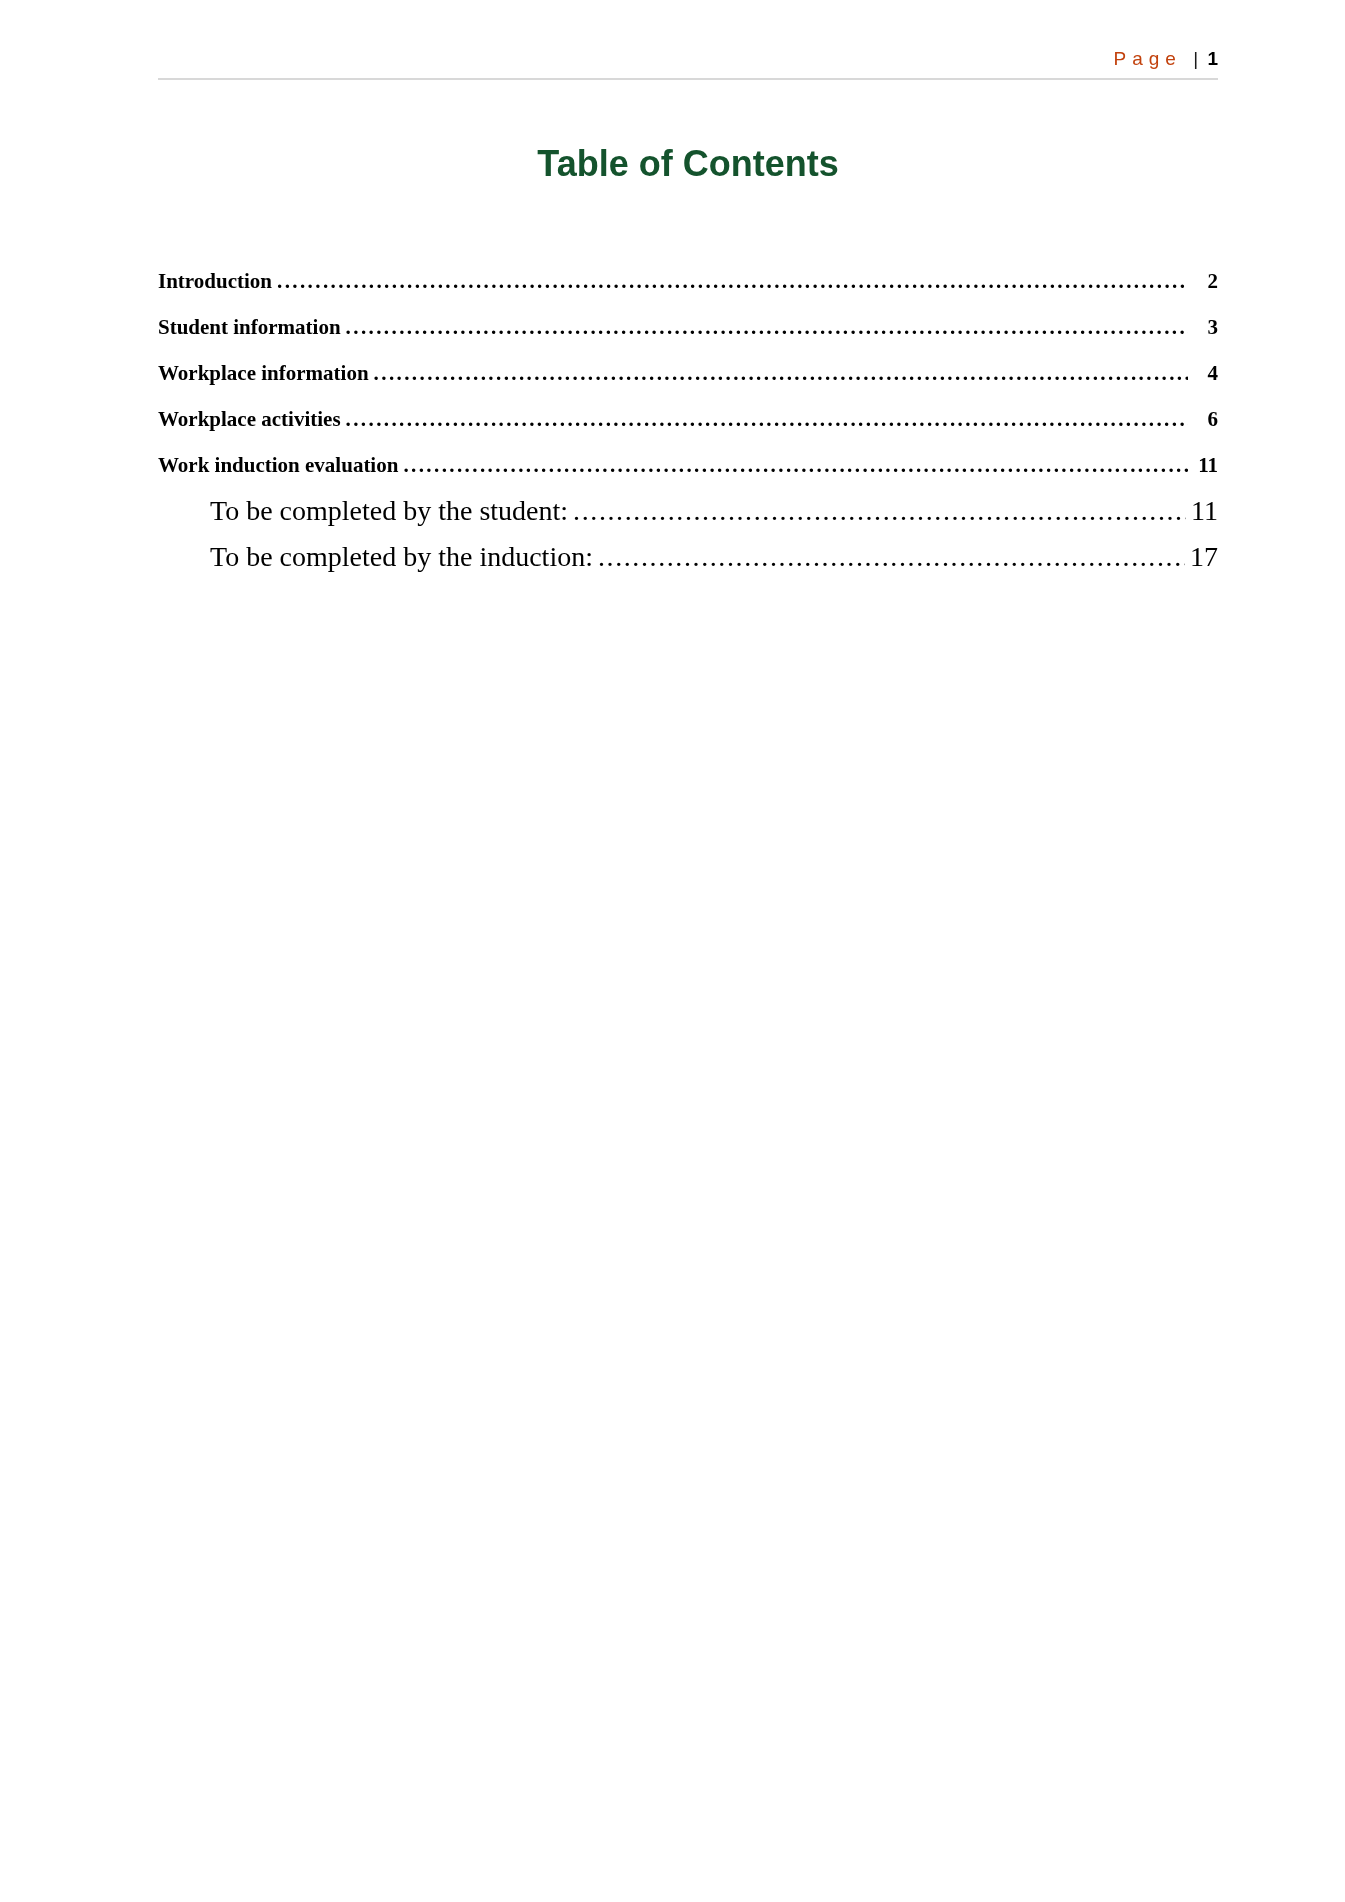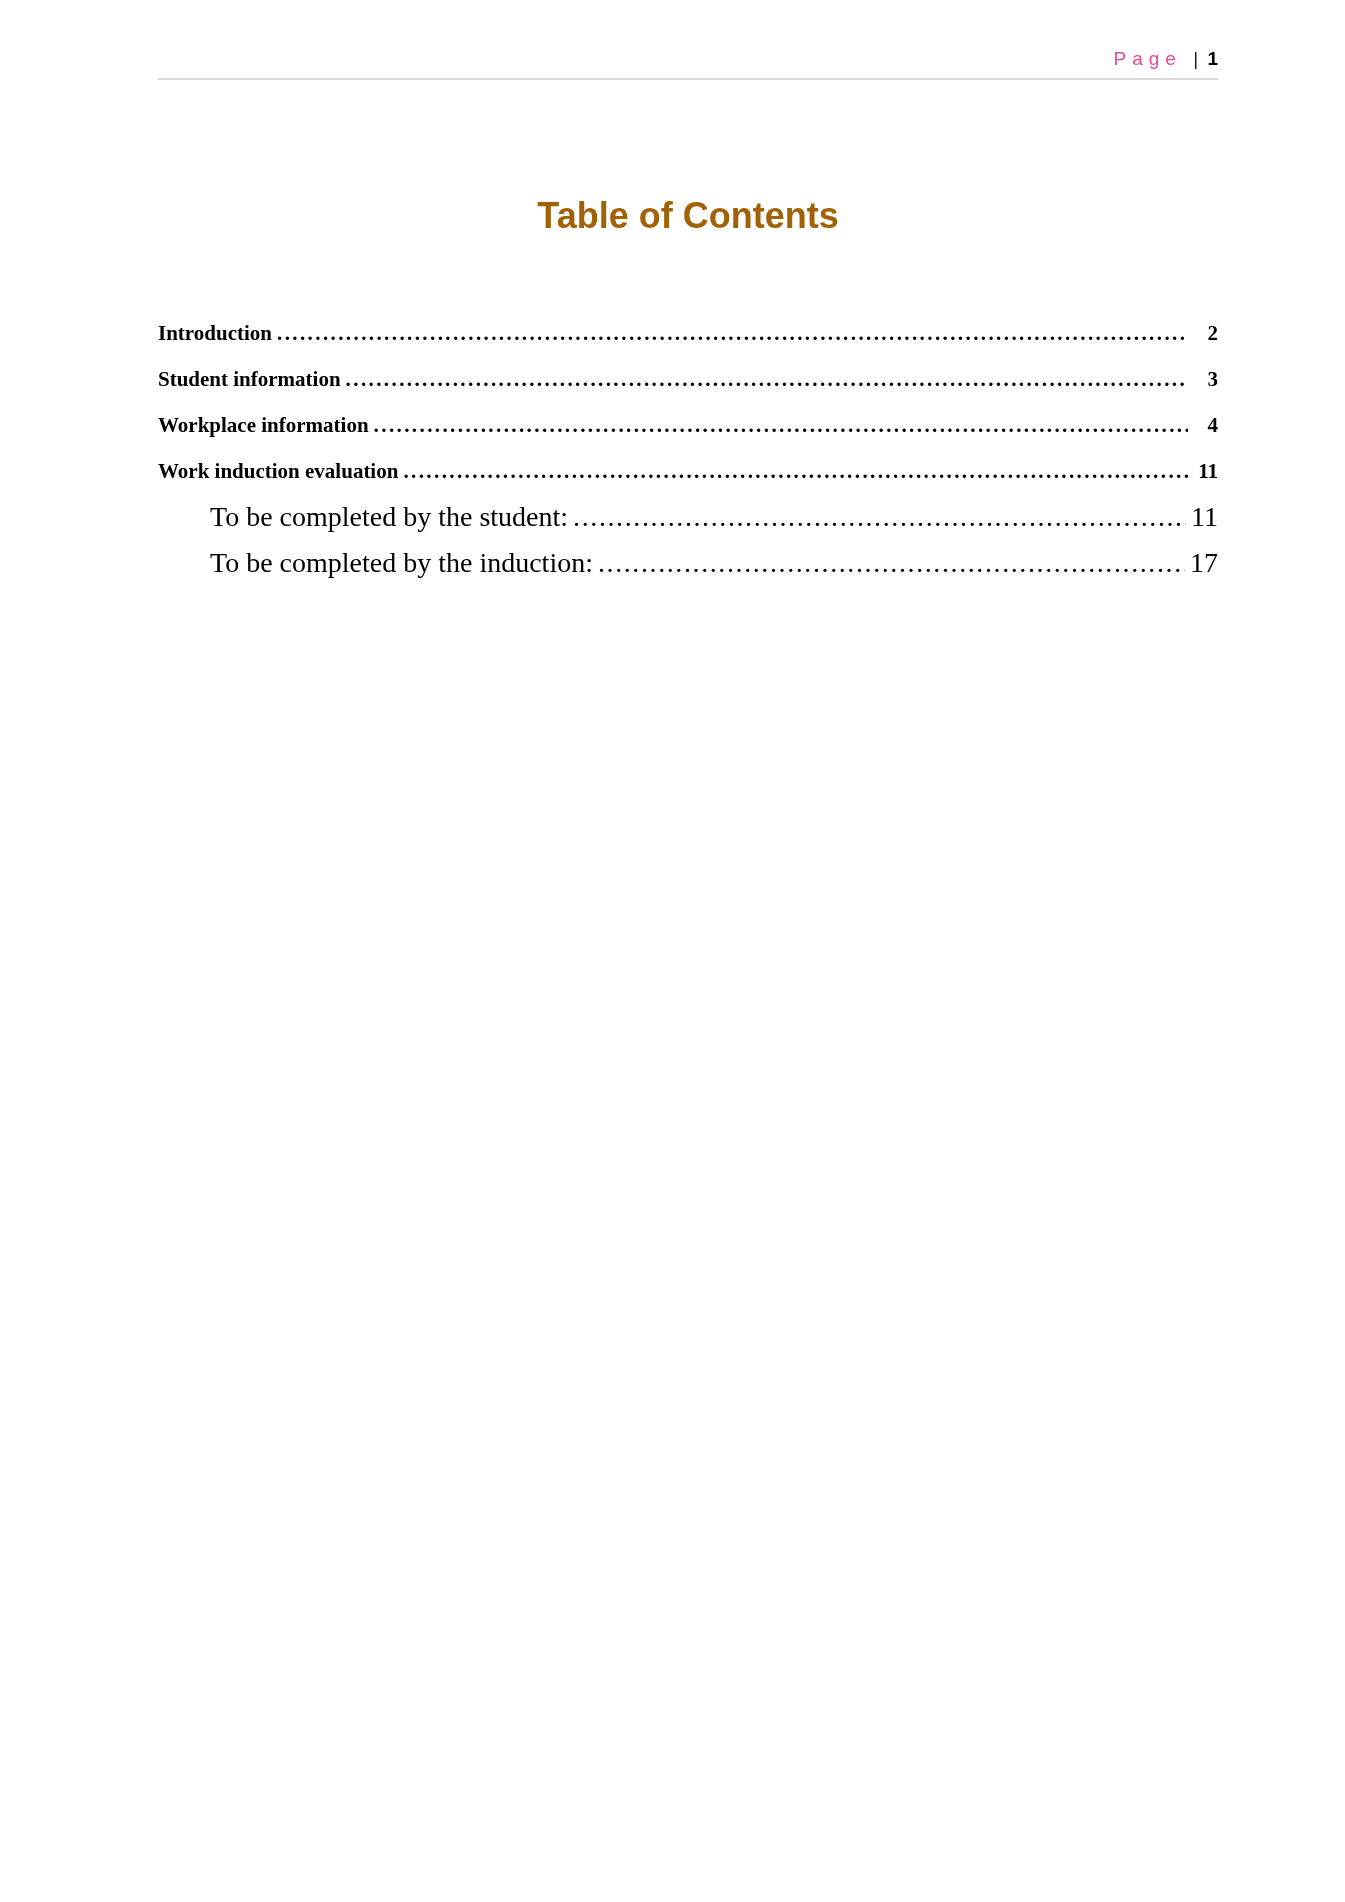--- a/index.html
+++ b/index.html
@@ -20,46 +20,46 @@
   }
 
   
   .header {
     text-align: right;
     font-size: 19px;
     line-height: 26px;
     white-space: nowrap;
   }
   .header .page-word {
-    color: #ec4899;
+    color: #c2410c;
     letter-spacing: 6px;
   }
   .header .page-sep {
     color: #1a1a1a;
     margin-left: 6px;
     font-weight: 400;
   }
   .header .page-num {
     color: #000000;
     font-weight: 700;
     margin-left: 4px;
   }
   .header-rule {
     margin-top: 6px;
     border-bottom: 2px solid #d8d8d8;
   }
 
   
   .title {
-    margin-top: 114px;
+    margin-top: 62px;
     text-align: center;
     font-size: 36px;
     line-height: 44px;
     font-weight: 700;
-    color: #a16207;
+    color: #14532d;
   }
 
   
   .toc {
     margin-top: 81px;
     font-family: Liberation Serif, serif;
   }
   .toc-row {
     display: flex;
     align-items: baseline;
@@ -118,20 +118,25 @@
       <span class="toc-label">Student information</span>
       <span class="toc-dots"></span>
       <span class="toc-page">3</span>
     </div>
       <div class="toc-row level-1">
       <span class="toc-label">Workplace information</span>
       <span class="toc-dots"></span>
       <span class="toc-page">4</span>
     </div>
       <div class="toc-row level-1">
+      <span class="toc-label">Workplace activities</span>
+      <span class="toc-dots"></span>
+      <span class="toc-page">6</span>
+    </div>
+      <div class="toc-row level-1">
       <span class="toc-label">Work induction evaluation</span>
       <span class="toc-dots"></span>
       <span class="toc-page">11</span>
     </div>
       <div class="toc-row level-2">
       <span class="toc-label">To be completed by the student:</span>
       <span class="toc-dots"></span>
       <span class="toc-page">11</span>
     </div>
       <div class="toc-row level-2">

